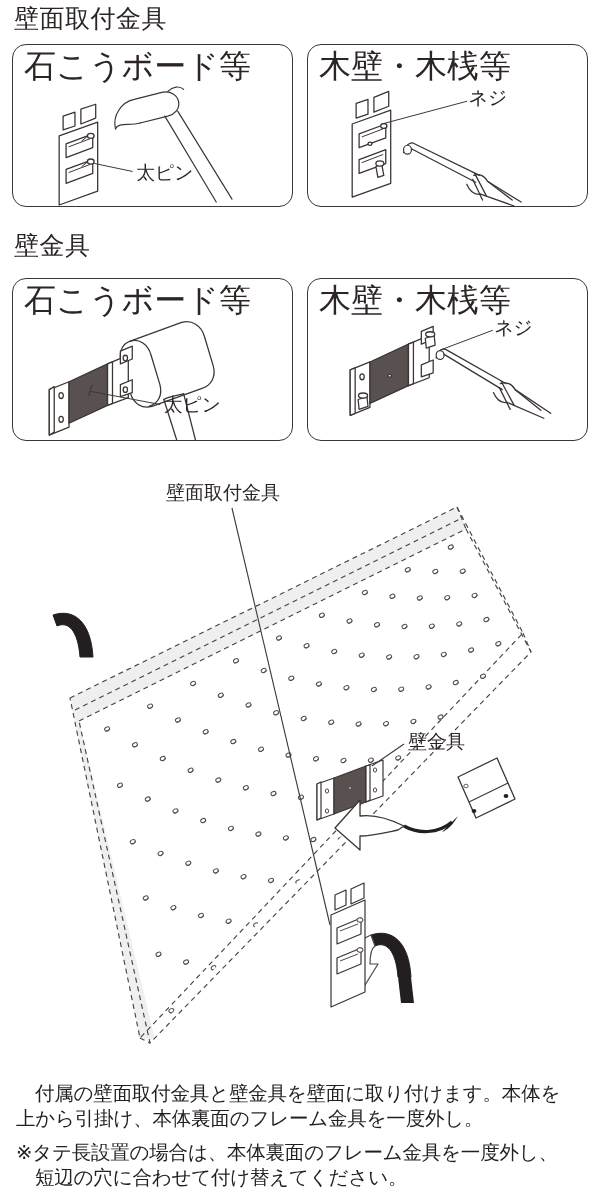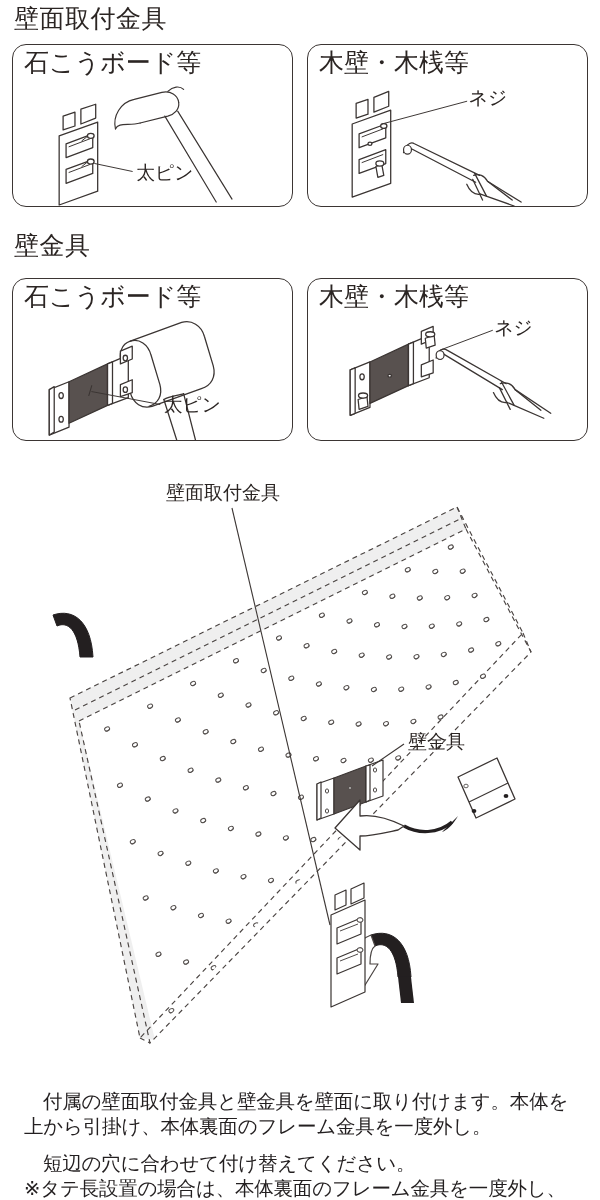--- a/index.html
+++ b/index.html
@@ -23,35 +23,35 @@
   .cards{position:absolute;left:12px;width:576px;display:flex;gap:14px;}
   #cards-1{top:44px;}
   #cards-2{top:278px;}
   .card{
     position:relative;width:281px;height:163px;
     border:1.6px solid #3b3533;border-radius:14px;background:#fff;
     box-sizing:border-box;overflow:hidden;
   }
   .card-title{
     position:absolute;left:11px;top:4px;
-    font-size:25px;line-height:1.1;white-space:nowrap;color:#2b2523;
+    font-size:32px;line-height:1.1;white-space:nowrap;color:#2b2523;
   }
   .card-art{position:absolute;left:0;top:0;width:100%;height:100%;}
 
   
   #main-diagram{position:absolute;left:0;top:450px;width:600px;height:625px;}
   #main-diagram svg{display:block;}
 
   .cal-text{font-family:"Liberation Sans","DejaVu Sans",sans-serif;
     font-size:19px;fill:#2b2523;}
 
   
   #notes{position:absolute;left:12px;top:1077px;width:580px;}
   .note-p{
-    font-size:19.5px;line-height:25px;color:#231f20;margin:12px;
+    font-size:19.5px;line-height:25px;color:#231f20;margin:4px;
     letter-spacing:-0.2px;
   }
   .note-p.indent2{margin-top:9px;}
   .note-p .hang2{display:block;padding-left:19px;}
 </style>
 </head>
 <body>
 
 <div class="page">
 
@@ -482,18 +482,18 @@
 
     </svg>
   </div>
 
   <div id="notes">
     <p class="note-p">
       <span class="hang2">付属の壁面取付金具と壁金具を壁面に取り付けます。本体を</span>
       <span class="hang2" style="padding-left:0">上から引掛け、本体裏面のフレーム金具を一度外し。</span>
     </p>
     <p class="note-p indent2">
+      <span class="hang2" style="padding-left:0">※タテ長設置の場合は、本体裏面のフレーム金具を一度外し、</span>
       <span class="hang2">短辺の穴に合わせて付け替えてください。</span>
-      <span class="hang2" style="padding-left:0">※タテ長設置の場合は、本体裏面のフレーム金具を一度外し、</span>
     </p>
   </div>
 
 </div>
 
 </body></html>

